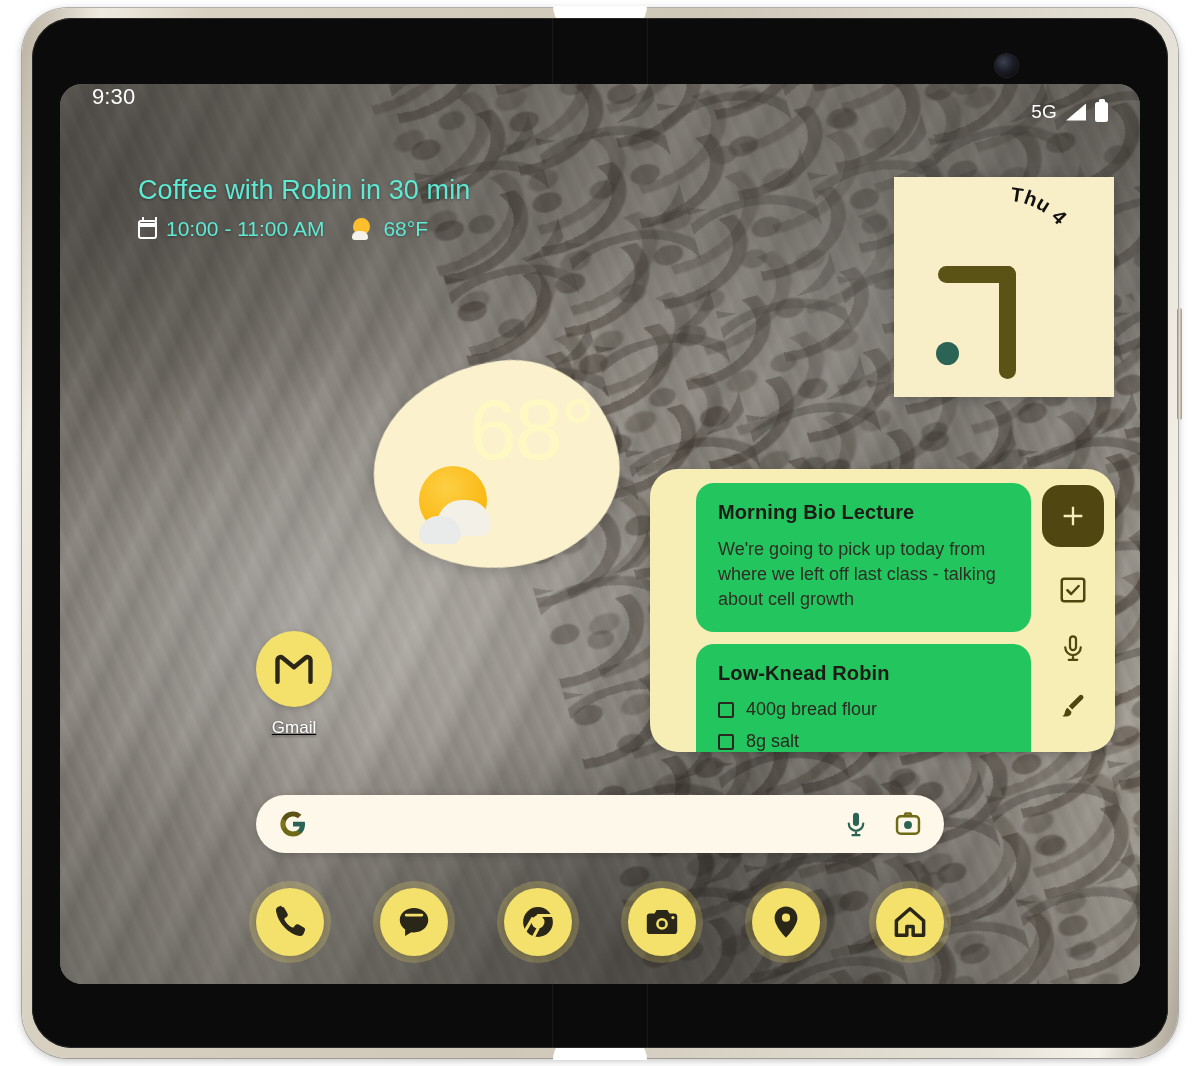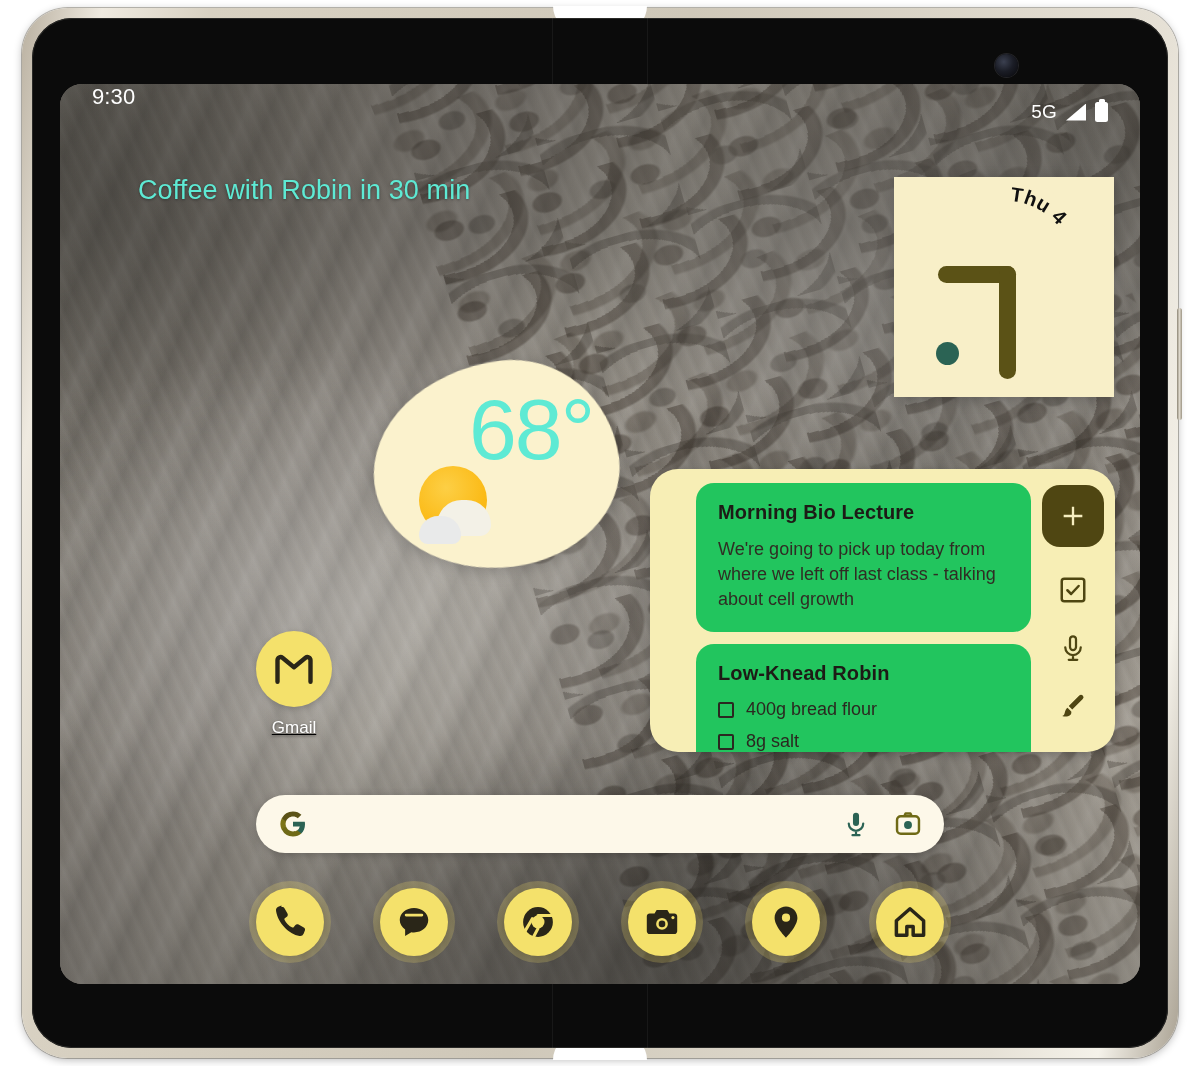--- a/index.html
+++ b/index.html
@@ -283,21 +283,21 @@
     position: absolute; inset: 0;
     background: #fbf2cd;
     border-radius: 57% 43% 48% 52% / 52% 54% 46% 48%;
     transform: rotate(-7deg);
     filter: drop-shadow(0 3px 8px rgba(0,0,0,.20));
   }
   .weather-temp {
     position: absolute;
     left: 96px; top: 24px;
     font-size: 86px; font-weight: 400;
-    color: #5eead4;
+    color: #fef9c3;
     letter-spacing: -2px;
     line-height: 1;
   }
   .weather-icon { position: absolute; left: 40px; top: 104px; width: 92px; height: 78px; }
   .weather-icon .sun {
     position: absolute; left: 6px; top: 0;
     width: 68px; height: 68px; border-radius: 50%;
     background: radial-gradient(circle at 40% 32%, #fdcf45 0%, #fbbb18 62%, #f2ae0a 100%);
   }
   .weather-icon .cloud-back {
@@ -444,20 +444,30 @@
       <div class="status-time">9:30</div>
       <div class="status-right">
         <span class="net-label">5G</span>
         <span class="signal"></span>
         <span class="battery"></span>
       </div>
     </div>
 
     <div class="glance">
       <div class="glance-title">Coffee with Robin in 30 min</div>
+      <div class="glance-sub">
+        <span class="cal-icon"></span>
+        <span>10:00 - 11:00 AM</span>
+        <span class="glance-sep"></span>
+        <span class="mini-weather">
+          <span class="sun"></span>
+            <span class="cld"></span>
+        </span>
+        <span>68°F</span>
+      </div>
     </div>
 
     <div class="clock-widget">
       <svg class="clock-blob" viewBox="0 0 220 220">
         <path fill="#f8efc8" d="M110 2
           a17 17 0 0 1 16.5 4.6 17 17 0 0 0 17.6 4.3 17 17 0 0 1 15.6 6.2 17 17 0 0 0 16.4 7.4 17 17 0 0 1 13.4 9.6
           17 17 0 0 0 14.2 10.2 17 17 0 0 1 10.1 12.6 17 17 0 0 0 11.1 12.8 17 17 0 0 1 6.3 14.5
           17 17 0 0 0 7.3 14.9 17 17 0 0 1 2.1 15.6 17 17 0 0 0 3.1 16.6 17 17 0 0 1-2.1 15.6
           17 17 0 0 0-1.2 17 17 17 0 0 1-6.3 14.5 17 17 0 0 0-5.4 16.1 17 17 0 0 1-10.1 12.6
           17 17 0 0 0-9.2 14.3 17 17 0 0 1-13.4 9.6 17 17 0 0 0-12.5 11.6 17 17 0 0 1-15.6 6.2

